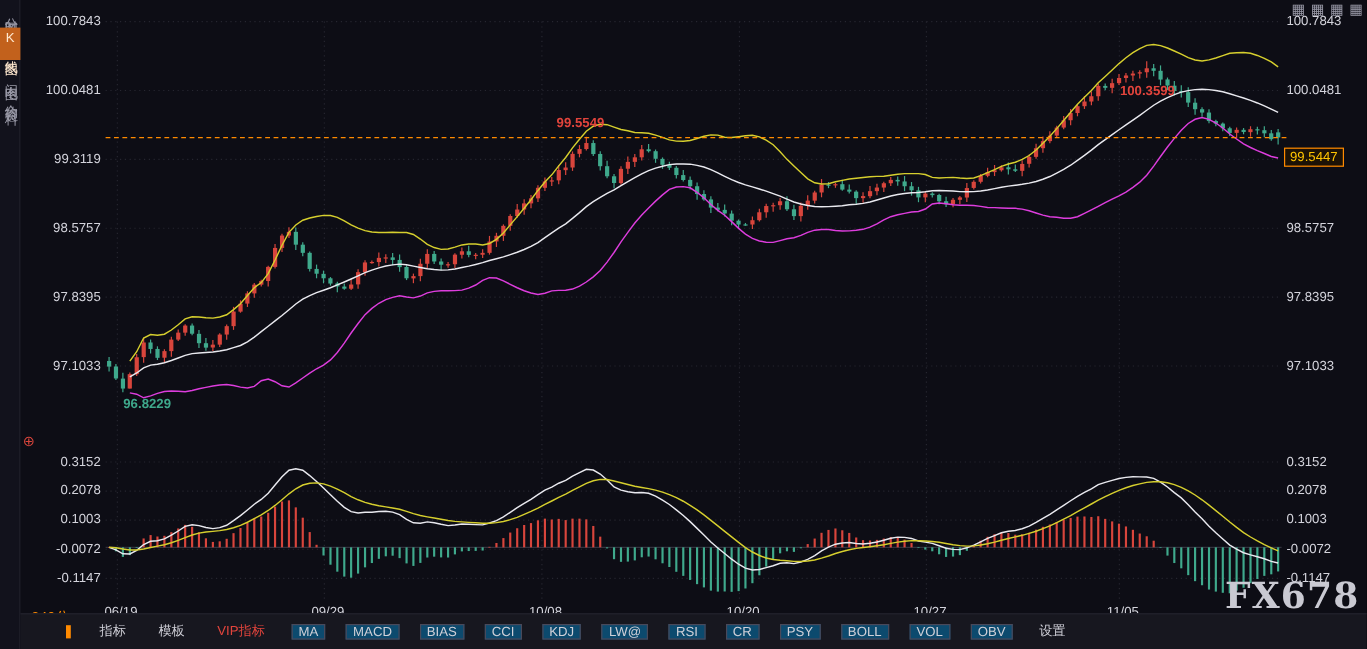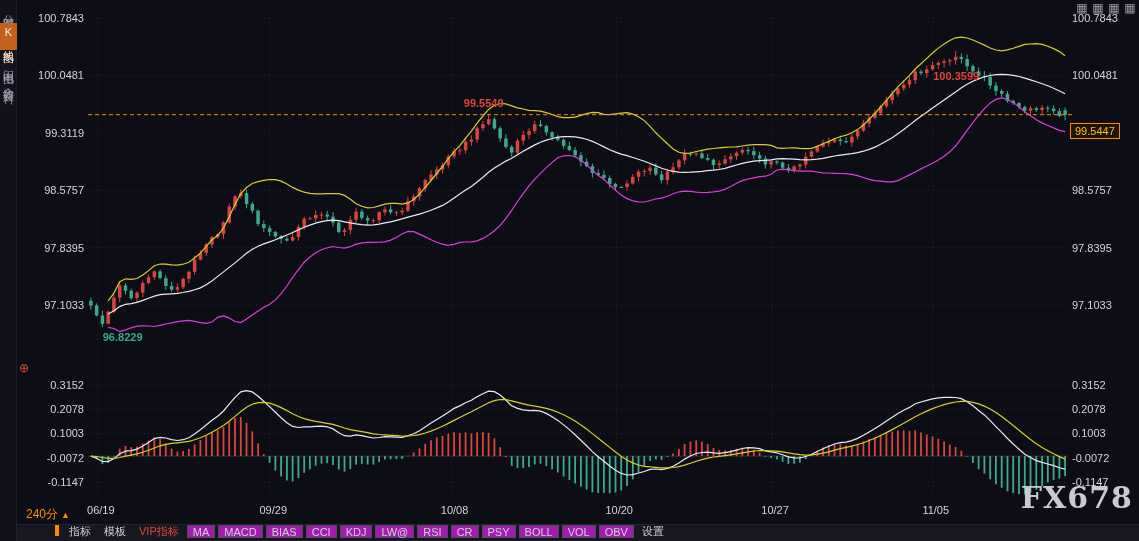--- a/index.html
+++ b/index.html
@@ -28,24 +28,24 @@
   .macdheader{position:absolute;left:88px;top:364px;display:flex;gap:9px;font-size:12px;white-space:nowrap;z-index:3}
   .mlabel{color:#c8c8d2}
   .mdiff{color:#e8e8ee}
   .mdea{color:#d6cf2e}
   .mmacd{color:#dd3ddd}
   .price-tag{position:absolute;left:1070px;border:1px solid #ff8a00;background:#1c1206;color:#ffc400;font-size:11px;padding:1px 4px;z-index:5}
   .tf{position:absolute;left:26px;top:506px;color:#ff8a00;font-size:12px;display:flex;gap:3px;align-items:center;z-index:3;cursor:pointer}
   .tf .tri{font-size:9px}
   .watermark{position:absolute;right:6px;top:480px;font-family:"DejaVu Serif",serif;font-size:30px;font-weight:bold;color:#c9c9d2;letter-spacing:1px;z-index:4}
   .redmark{position:absolute;left:19px;top:361px;color:#d8453c;font-size:12px;z-index:6;cursor:pointer}
-  .footer{position:absolute;left:17px;right:0;bottom:0;height:17px;background:#17171f;border-top:1px solid #23232d;display:flex;align-items:flex-start;gap:3px;padding-left:38px;font-size:11px;z-index:7}
+  .footer{position:absolute;left:17px;right:0;bottom:0;height:30px;background:#17171f;border-top:1px solid #23232d;display:flex;align-items:center;gap:17px;padding-left:38px;font-size:11px;z-index:7}
   .accent{width:4px;height:11px;background:#ff8a00;margin-right:2px}
   .tab{cursor:pointer;color:#d0d0d8;padding:0 5px;height:13px;line-height:13px;white-space:nowrap}
-  .tab.box{border:1px solid #49495a;background:#a21caf}
+  .tab.box{border:1px solid #49495a;background:#0c4a6e}
   .tab.vip{color:#e2443c}
 </style>
 </head>
 <body>
 
 <div id="root">
 
   <div id="chartwrap"><svg width="1139" height="541">
         <line x1="97.8" y1="18" x2="97.8" y2="500" stroke="#262630" stroke-dasharray="1,3"></line>
         <line x1="270.3" y1="18" x2="270.3" y2="500" stroke="#262630" stroke-dasharray="1,3"></line>

